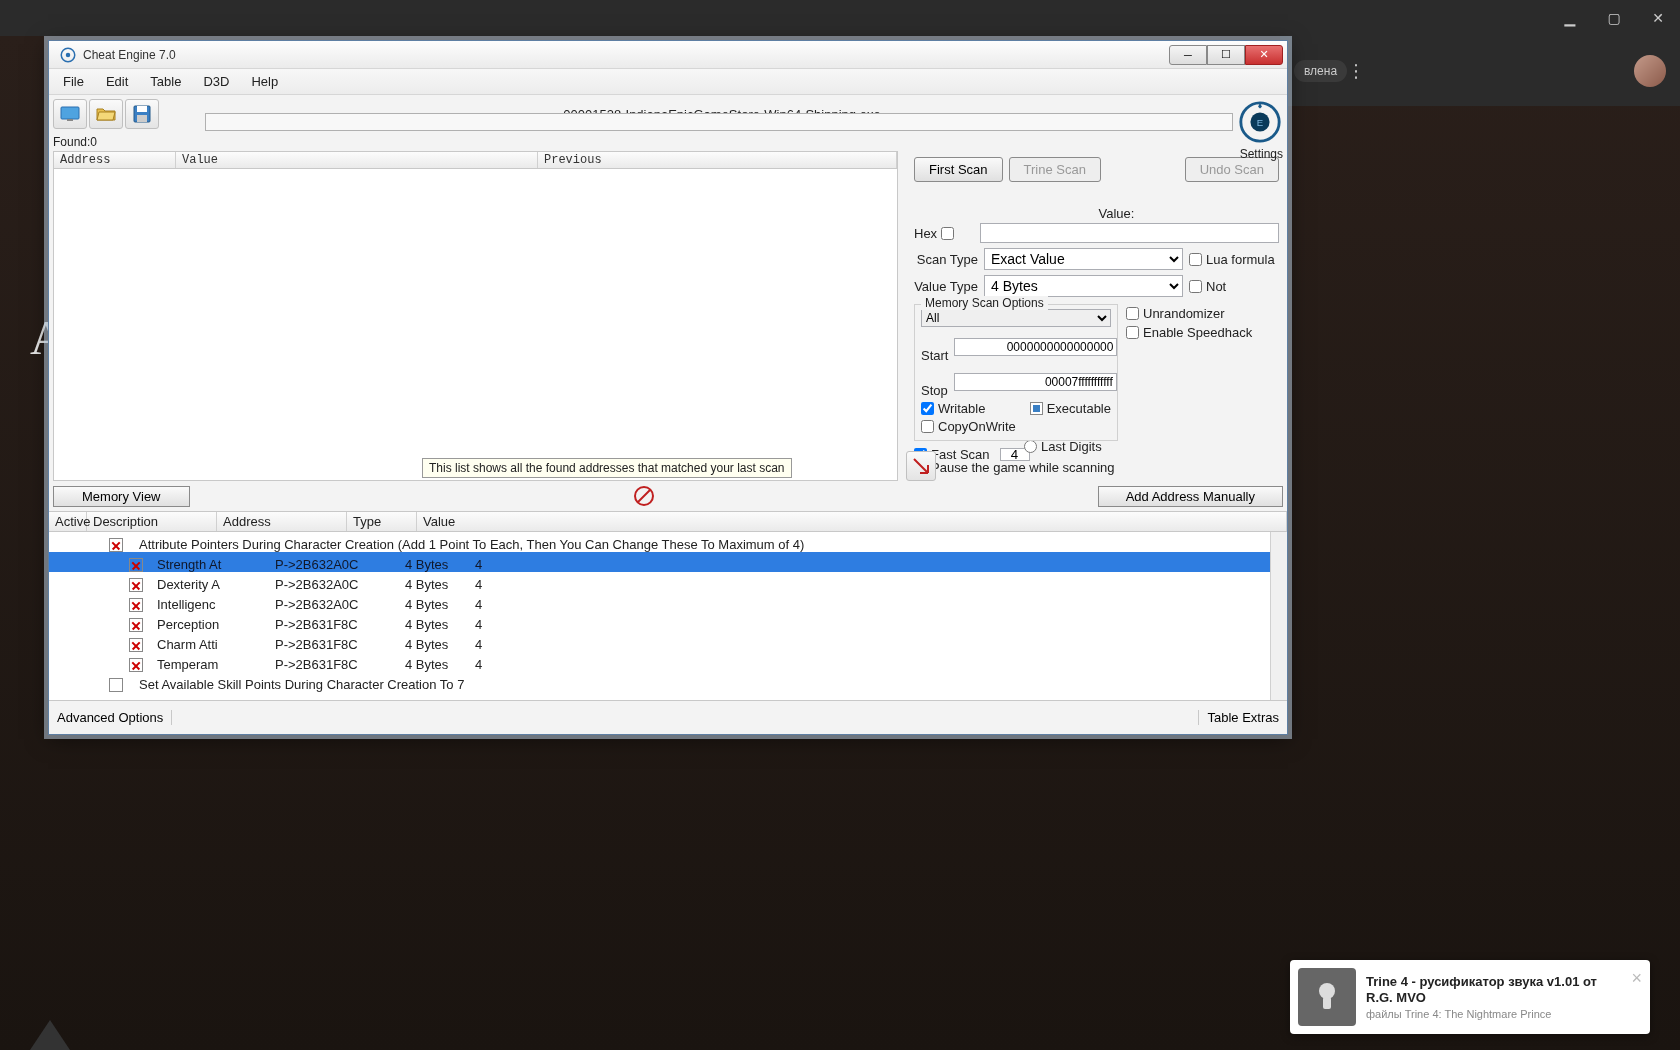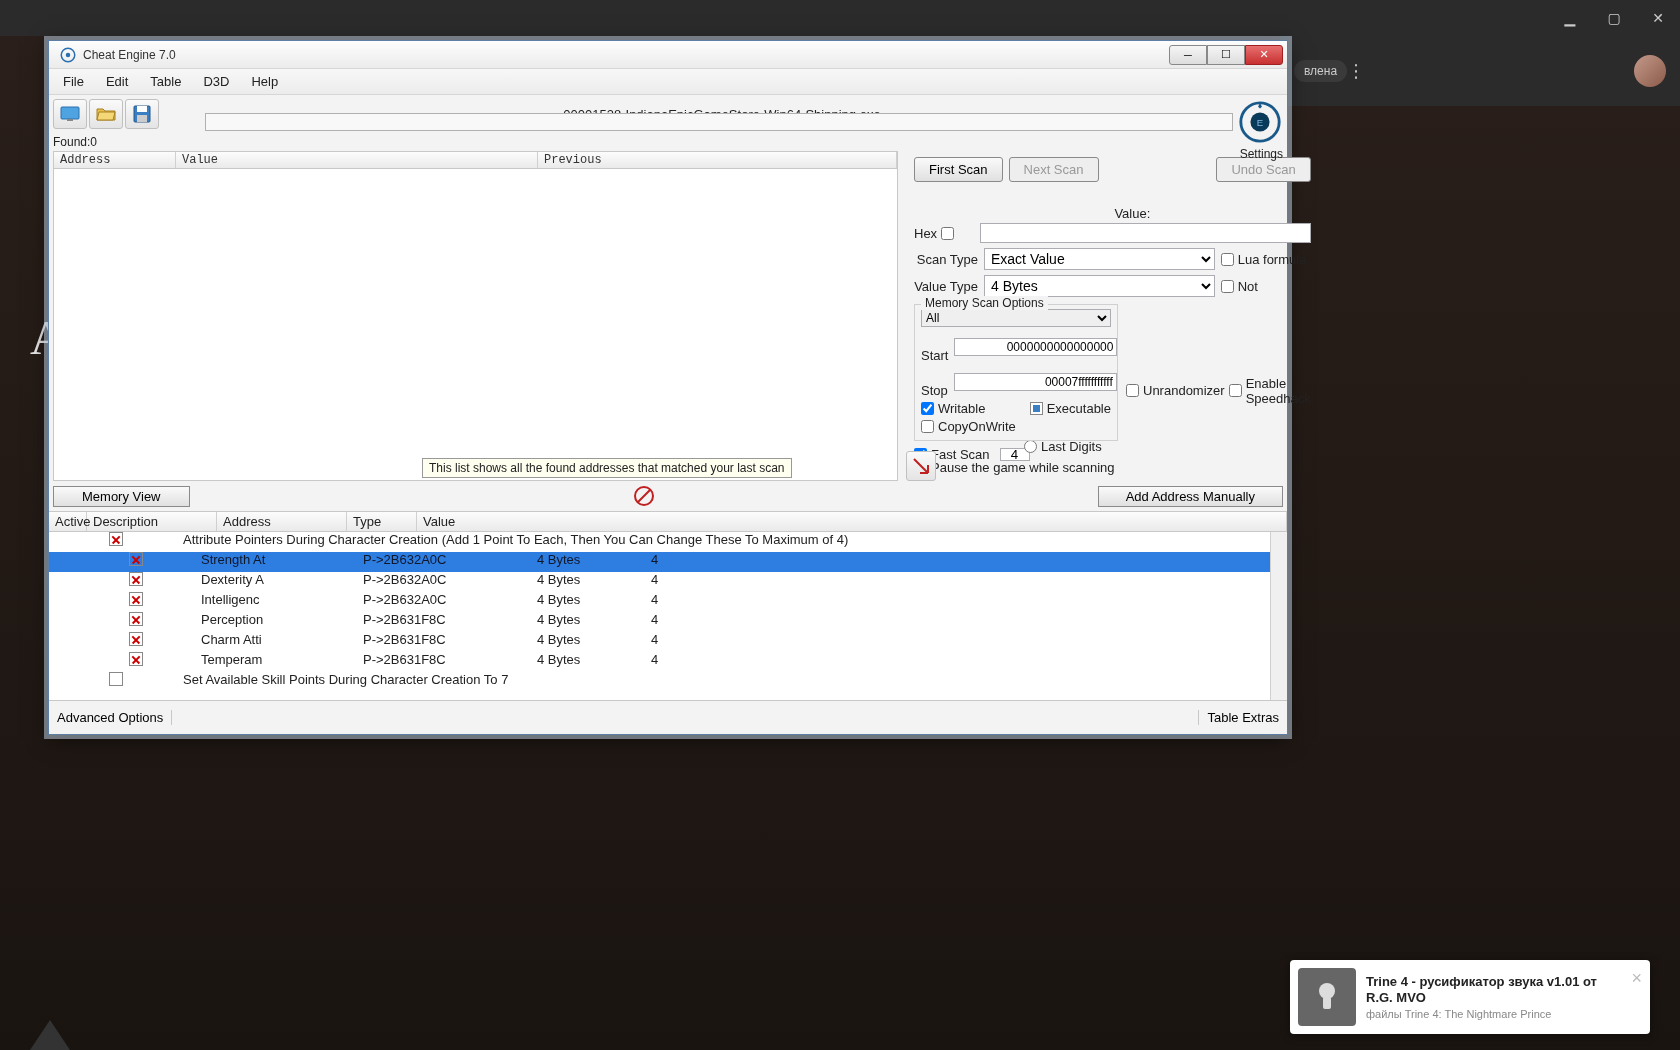--- a/index.html
+++ b/index.html
@@ -76,42 +76,42 @@
 .value-label { text-align: center; margin-bottom: 2px; margin-left: 40px; }
 
 .mem-options { border: 1px solid #d0d0d0; padding: 4px 6px 6px; margin-top: 2px; background: #f3f3f3; position: relative; width: 204px; }
 .mem-options .legend { position: absolute; top: -9px; left: 6px; background: #f3f3f3; padding: 0 4px; font-size: 12px; }
 .mem-options select { width: 100%; border: 1px solid #abadb3; font-size: 12px; margin-bottom: 4px; }
 .mem-options .addr-row { display: flex; align-items: center; gap: 6px; margin-bottom: 3px; }
 .mem-options .addr-row span { width: 34px; margin-top: 17px; }
 .mem-options .addr-row input { flex: 1; text-align: right; font-family: inherit; border: 1px solid #abadb3; padding: 1px 3px; font-size: 12px; }
 
 .scan-cols { display: flex; gap: 8px; }
-.scan-col2 { display: flex; flex-direction: row; gap: 4px; padding-top: 4px; font-size: 13px; }
+.scan-col2 { display: flex; flex-direction: column; gap: 4px; padding-top: 4px; font-size: 13px; }
 .cb { display: flex; align-items: center; gap: 4px; }
 .cb input { width: 13px; height: 13px; }
 .radio-group { display: flex; flex-direction: column; gap: 2px; margin-left: 110px; margin-top: -40px; }
 
 .red-arrow { position: absolute; left: 857px; top: 410px; width: 30px; height: 30px; border: 1px solid #c0c0c0; background: linear-gradient(180deg,#fafafa,#e4e4e4); border-radius: 3px; display: flex; align-items: center; justify-content: center; }
 
 .mid-row { display: flex; align-items: center; padding: 4px; gap: 6px; }
 .mid-row .memview { padding: 2px 28px; border: 1px solid #8a8a8a; background: linear-gradient(180deg,#fafafa,#e0e0e0); font-size: 13px; }
 .mid-row .forbid { margin: 0 auto; width: 22px; height: 22px; }
 .mid-row .add-addr { padding: 2px 27px; border: 1px solid #8a8a8a; background: linear-gradient(180deg,#fafafa,#e0e0e0); font-size: 13px; }
 
 .address-table { flex: 1; display: flex; flex-direction: column; border-top: 1px solid #c8c8c8; font-size: 13px; color: #222; position: relative; }
 .at-header { display: flex; background: linear-gradient(180deg,#fcfcfc,#eaeaea); border-bottom: 1px solid #c8c8c8; }
 .at-header span { padding: 2px 6px; border-right: 1px solid #d0d0d0; }
 .at-header span:nth-child(1){width:38px;}
 .at-header span:nth-child(2){width:130px;}
 .at-header span:nth-child(3){width:130px;}
 .at-header span:nth-child(4){width:70px;}
 .at-header span:nth-child(5){flex:1;}
 .at-body { flex: 1; background: #fff; overflow: hidden; position: relative; }
-.at-row { display: flex; align-items: flex-start; height: 20px; padding-left: 60px; gap: 44px; }
+.at-row { display: flex; align-items: flex-end; height: 20px; padding-left: 60px; }
 .at-row.head-row { padding-left: 60px; }
 .at-row .chk { width: 14px; height: 14px; border: 1px solid #888; margin-right: 14px; position: relative; }
 .at-row .chk.red::before, .at-row .chk.red::after { content: ''; position: absolute; left: 1px; top: 6px; width: 10px; height: 1.5px; background: #c00; }
 .at-row .chk.red::before { transform: rotate(45deg); }
 .at-row .chk.red::after { transform: rotate(-45deg); }
 .at-row.child { padding-left: 80px; }
 .at-row .desc { width: 118px; white-space: nowrap; overflow: hidden; }
 .at-row .addr { width: 130px; }
 .at-row .type { width: 70px; }
 .at-row .val { flex: 1; }
@@ -214,21 +214,21 @@
         <span>Previous</span>
       </div>
       <div class="results-body">
         <div class="tooltip">This list shows all the found addresses that matched your last scan</div>
       </div>
     </div>
 
     <div class="scan-pane">
       <div class="scan-btns">
         <button>First Scan</button>
-        <button disabled="">Next Scan</button>
+        <button disabled="">Trine Scan</button>
         <button disabled="" class="undo">Undo Scan</button>
       </div>
 
       <div class="value-label">Value:</div>
       <div class="scan-row">
         <label>
             <span class="cb">
               <span>Hex</span> 
               <input type="checkbox" style="">
             </span>

